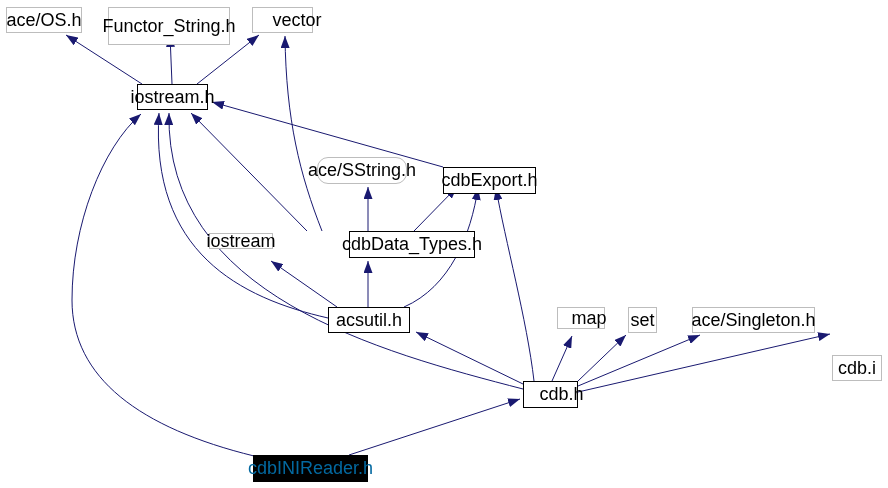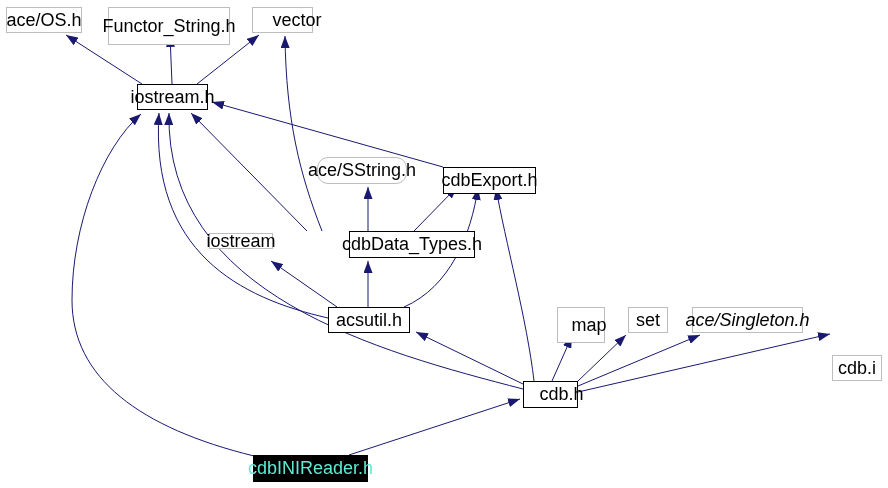--- a/index.html
+++ b/index.html
@@ -32,21 +32,21 @@
     font-size: 18px;
     color: #000000;
     white-space: nowrap;
     cursor: pointer;
   }
   .node.external { border: 1px solid #bdbdbd; }
   .node.internal { border: 1px solid #000000; }
   .node.current {
     border: 1px solid #000000;
     background: #000000;
-    color: #5eead4;
+    color: #0369a1;
     cursor: default;
   }
   .edge {
     stroke: #191970;
     stroke-width: 1;
     fill: none;
   }
 </style>
 </head>
 <body>
@@ -85,20 +85,20 @@
 
   <div class="node external" style="left:6px;   top:7px;   width:76px;  height:26px;">ace/OS.h</div>
   <div class="node external" style="left:108px; top:7px;   width:122px; height:38px;">Functor_String.h</div>
   <div class="node external" style="left:252px; top:7px;   width:61px;  height:26px;padding-left:29px;">vector</div>
   <div class="node internal" style="left:137px; top:84px;  width:71px;  height:26px;">iostream.h</div>
   <div class="node external" style="left:317px; top:157px; width:90px; height:27px;border-radius:11px;">ace/SString.h</div>
   <div class="node internal" style="left:443px; top:167px; width:93px;  height:27px;">cdbExport.h</div>
   <div class="node external" style="left:209px; top:233px; width:64px;  height:16px;">iostream</div>
   <div class="node internal" style="left:305px; top:231px; width:126px; height:27px;margin-left:44px;">cdbData_Types.h</div>
   <div class="node internal" style="left:328px; top:307px; width:82px;  height:26px;">acsutil.h</div>
-  <div class="node external" style="left:557px; top:307px; width:48px;  height:36px;padding-left:16px;">map</div>
-  <div class="node external" style="left:628px; top:307px; width:40px;  height:26px;">set</div>
-  <div class="node external" style="left:692px; top:307px; width:111px; height:26px;font-style:italic;">ace/Singleton.h</div>
+  <div class="node external" style="left:557px; top:307px; width:48px;  height:22px;padding-left:16px;">map</div>
+  <div class="node external" style="left:628px; top:307px; width:29px;  height:26px;">set</div>
+  <div class="node external" style="left:692px; top:307px; width:123px; height:26px;">ace/Singleton.h</div>
   <div class="node external" style="left:832px; top:307px; width:50px;  height:26px;margin-top:48px;">cdb.i</div>
   <div class="node internal" style="left:523px; top:381px; width:55px;  height:27px;padding-left:22px;">cdb.h</div>
   <div class="node current" style="left:253px; top:455px; width:115px; height:27px;">cdbINIReader.h</div>
 
 </div>
 
 </body></html>

